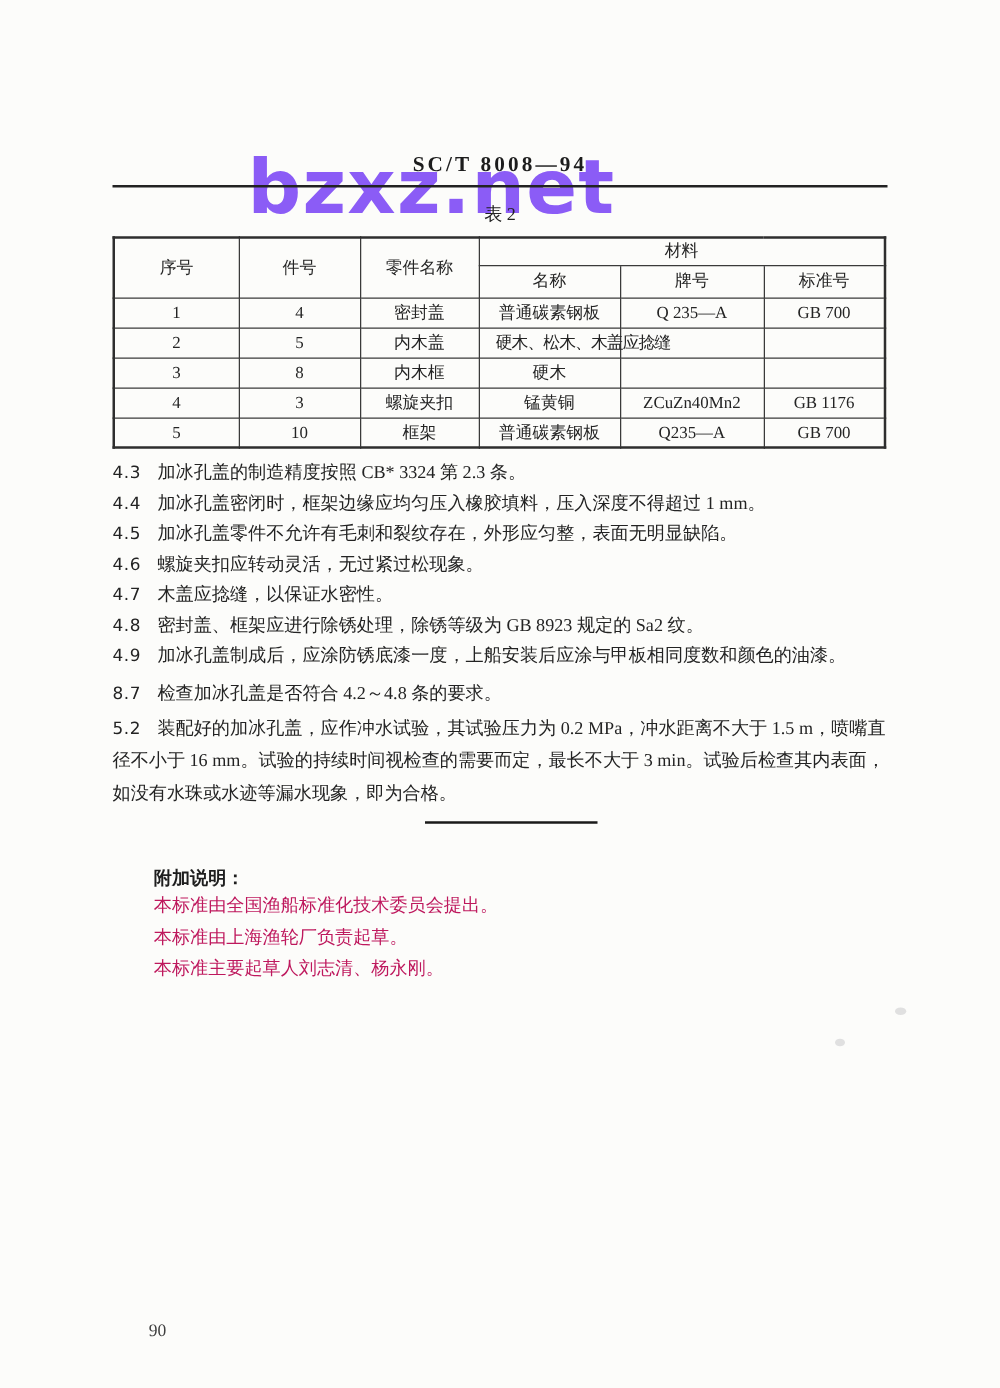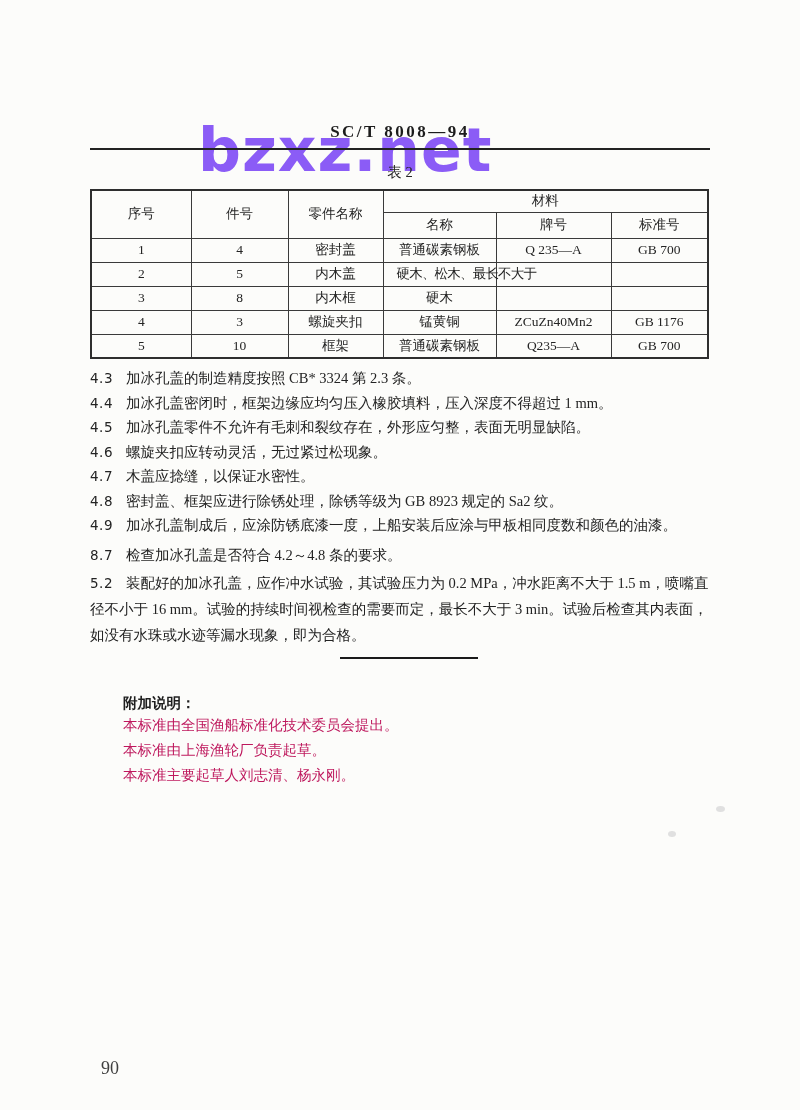--- a/index.html
+++ b/index.html
@@ -120,23 +120,23 @@
   }
   .appendix-line {
     margin: 0;
     font-size: 14.5px;
     line-height: 25px;
     color: #be185d;
   }
   .appendix-line:first-of-type { margin-top: 5px; }
   .page-number {
     position: absolute;
-    left: 101px;
+    left: 119px;
     top: 1058px;
-    font-size: 18px;
+    font-size: 14px;
     color: #3f3f3f;
     z-index: 1;
   }
   .speck {
     position: absolute;
     background: #e0e0e0;
     border-radius: 50%;
     z-index: 0;
   }
   .speck-1 { left: 716px; top: 806px; width: 9px; height: 6px; }
@@ -180,21 +180,21 @@
         <td>4</td>
         <td>密封盖</td>
         <td>普通碳素钢板</td>
         <td>Q 235—A</td>
         <td>GB 700</td>
       </tr>
       <tr class="drow">
         <td>2</td>
         <td>5</td>
         <td>内木盖</td>
-        <td class="tight">硬木、松木、最长不大于</td>
+        <td class="tight">硬木、松木、木盖应捻缝</td>
         <td></td>
         <td></td>
       </tr>
       <tr class="drow">
         <td>3</td>
         <td>8</td>
         <td>内木框</td>
         <td>硬木</td>
         <td></td>
         <td></td>

